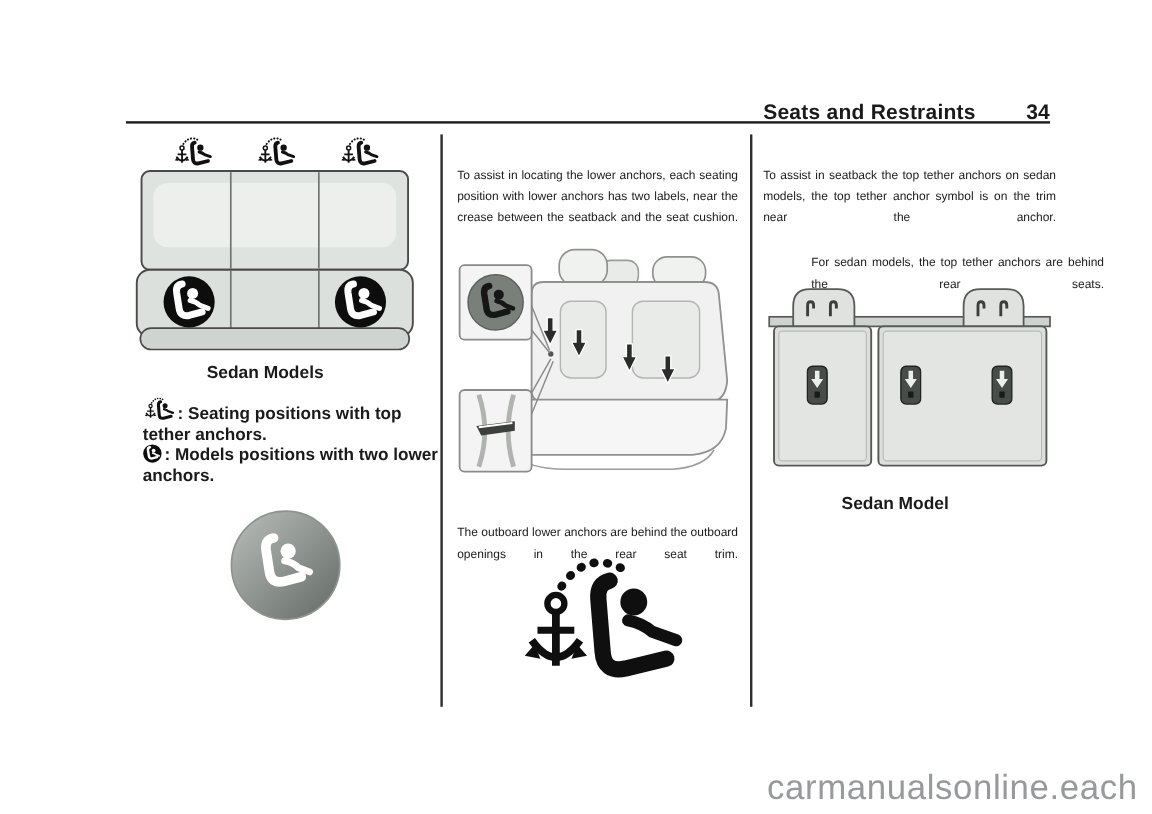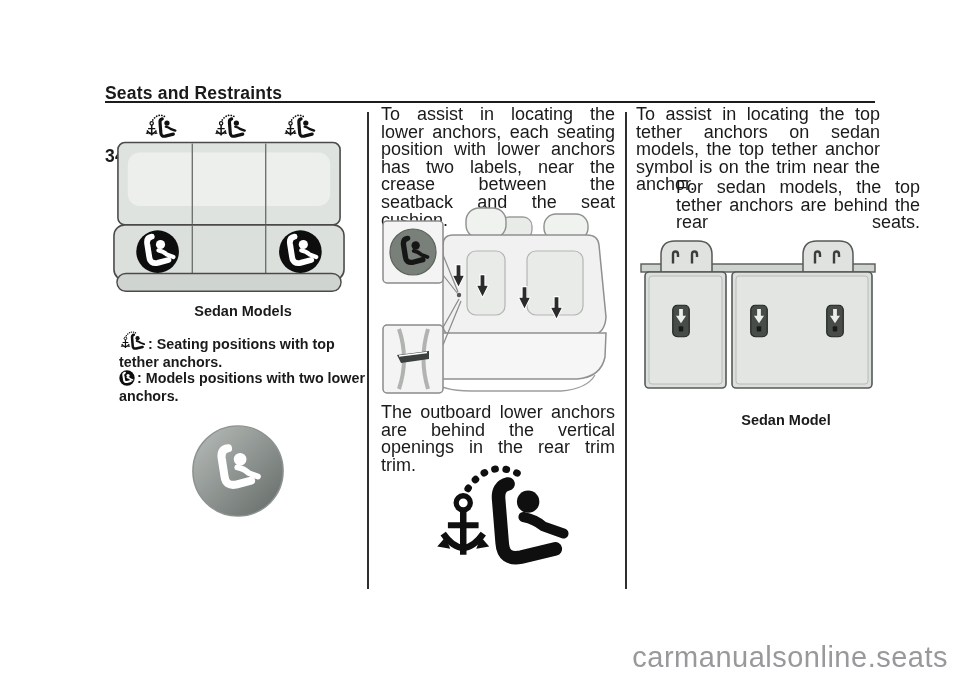--- a/index.html
+++ b/index.html
@@ -6,30 +6,30 @@
   html,body { width:960px; height:678px; }
   body {
     font-family: "Liberation Sans", sans-serif;
     background:#ffffff; color:#1a1a1a; position:relative; overflow:hidden;
   }
   .abs { position:absolute; }
 
   
   .hdr { position:absolute; top:83px; left:105px; width:770px;
          display:flex; justify-content:flex-end; align-items:baseline; gap:42px;
-         font-weight:bold; font-size:17.5px; letter-spacing:.2px;flex-direction:column; }
+         font-weight:bold; font-size:17.5px; letter-spacing:.2px; }
   .hdr-rule { position:absolute; top:101px; left:105px; width:770px; height:2px; background:#1c1c1c; }
 
   
   .vdiv { position:absolute; top:112px; height:477px; width:2px; background:#2e2e2e; }
   .vdiv.d1 { left:367px; }
   .vdiv.d2 { left:625px; }
 
   
-  .para { font-size:18px; line-height:17.6px; text-align:justify; }
+  .para { font-size:10px; line-height:17.6px; text-align:justify;margin-top:32px; }
   .para:after { content:""; display:inline-block; width:100%; } 
   .caption { font-weight:bold; font-size:14.5px; text-align:center; }
 
   .legend-item { font-size:14.3px; line-height:17.6px; }
   .legend-item .inline-ico { display:inline-block; vertical-align:-3px; margin-right:2px; }
   .legend-item b { font-weight:bold; }
 
   .watermark { position:absolute; top:641px; right:12px; font-size:29px;
                color:#98999b; letter-spacing:.5px; }
 
@@ -108,21 +108,21 @@
   <g>
     <circle cx="48" cy="140" r="21.5" fill="#0d0d0d"></circle>
     <use href="#cs-glyph" x="27" y="119" width="42" height="42" color="#ffffff"></use>
   </g>
   <g>
     <circle cx="192" cy="140" r="21.5" fill="#0d0d0d"></circle>
     <use href="#cs-glyph" x="171" y="119" width="42" height="42" color="#ffffff"></use>
   </g>
 </svg>
 
-<div class="abs caption" style="left:124px; top:303px; width:238px;">Sedan Models</div>
+<div class="abs caption" style="left:102px; top:303px; width:238px;">Sedan Models</div>
 
 <div class="abs legend-item" style="left:119px; top:330px; width:250px;">
   <span class="inline-ico">
     <svg width="27" height="22" viewBox="0 0 120 100">
         <use href="#tether-symbol" color="#111"></use>
       </svg>
   </span><b><span>: Seating positions with top tether anchors.</span></b>
 </div>
 
 <div class="abs legend-item" style="left:119px; top:370px; width:250px;">
@@ -173,27 +173,27 @@
 
   <g>
     <rect x="2" y="126" width="60" height="68" rx="4" fill="#f3f4f3" stroke="#8a8a8a" stroke-width="1.5"></rect>
     <path d="M18 130 Q28 160 18 190" fill="none" stroke="#b0b3b0" stroke-width="4"></path>
     <path d="M47 130 Q38 160 47 190" fill="none" stroke="#b0b3b0" stroke-width="4"></path>
     <path d="M16 156 L48 152 L48 160 L20 164 Z" fill="#3c403d"></path>
     <line x1="18" y1="157" x2="46" y2="153.5" stroke="#ffffff" stroke-width="1.6"></line>
   </g>
 </svg>
 
-<div class="abs para" style="left:381px; top:404px; width:234px;">The outboard lower anchors are behind the vertical openings in the rear trim trim.</div>
+<div class="abs para" style="left:381px; top:404px; width:234px;">The outboard lower anchors are behind the outboard openings in the rear seat trim.</div>
 
 <svg class="abs" style="left:430px; top:458px;" width="142" height="118" viewBox="0 0 120 100">
   <use href="#tether-symbol" color="#0f0f0f"></use>
 </svg>
 
-<div class="abs para" style="left:636px; top:106px; width:244px;">To assist in locating the top tether anchors on sedan models, the top tether anchor symbol is on the trim near the anchor.</div>
+<div class="abs para" style="left:636px; top:106px; width:244px;">To assist in seatback the top tether anchors on sedan models, the top tether anchor symbol is on the trim near the anchor.</div>
 
 <div class="abs para" style="left:676px; top:179px; width:244px;">For sedan models, the top tether anchors are behind the rear seats.</div>
 
 <svg class="abs" style="left:636px; top:228px;" width="244" height="172" viewBox="0 0 244 172">
 
   <rect x="5" y="36" width="234" height="8" fill="#cfd3cf" stroke="#565a57" stroke-width="1.4"></rect>
 
   <path d="M25 44 L25 27 Q25 13 39 13 L62 13 Q76 13 76 27 L76 44 Z" fill="#dfe2df" stroke="#565a57" stroke-width="1.5"></path>
   <use href="#post" x="34" y="21" width="10" height="17"></use>
   <use href="#post" x="53" y="21" width="10" height="17"></use>
@@ -204,15 +204,15 @@
   <rect x="9" y="44" width="81" height="116" rx="4" fill="#dcdfdc" stroke="#565a57" stroke-width="1.6"></rect>
   <rect x="13" y="48" width="73" height="108" rx="3" fill="#e2e5e2" stroke="#b9bcb9" stroke-width="1"></rect>
   <rect x="96" y="44" width="140" height="116" rx="4" fill="#dcdfdc" stroke="#565a57" stroke-width="1.6"></rect>
   <rect x="100" y="48" width="132" height="108" rx="3" fill="#e2e5e2" stroke="#b9bcb9" stroke-width="1"></rect>
 
   <use href="#anchor-plate" x="36" y="76" width="18" height="34"></use>
   <use href="#anchor-plate" x="114" y="76" width="18" height="34"></use>
   <use href="#anchor-plate" x="190" y="76" width="18" height="34"></use>
 </svg>
 
-<div class="abs caption" style="left:664px; top:412px; width:244px;">Sedan Model</div>
-
-<div class="watermark">carmanualsonline.seats</div>
+<div class="abs caption" style="left:624px; top:412px; width:244px;">Sedan Model</div>
+
+<div class="watermark">carmanualsonline.each</div>
 
 </body></html>

